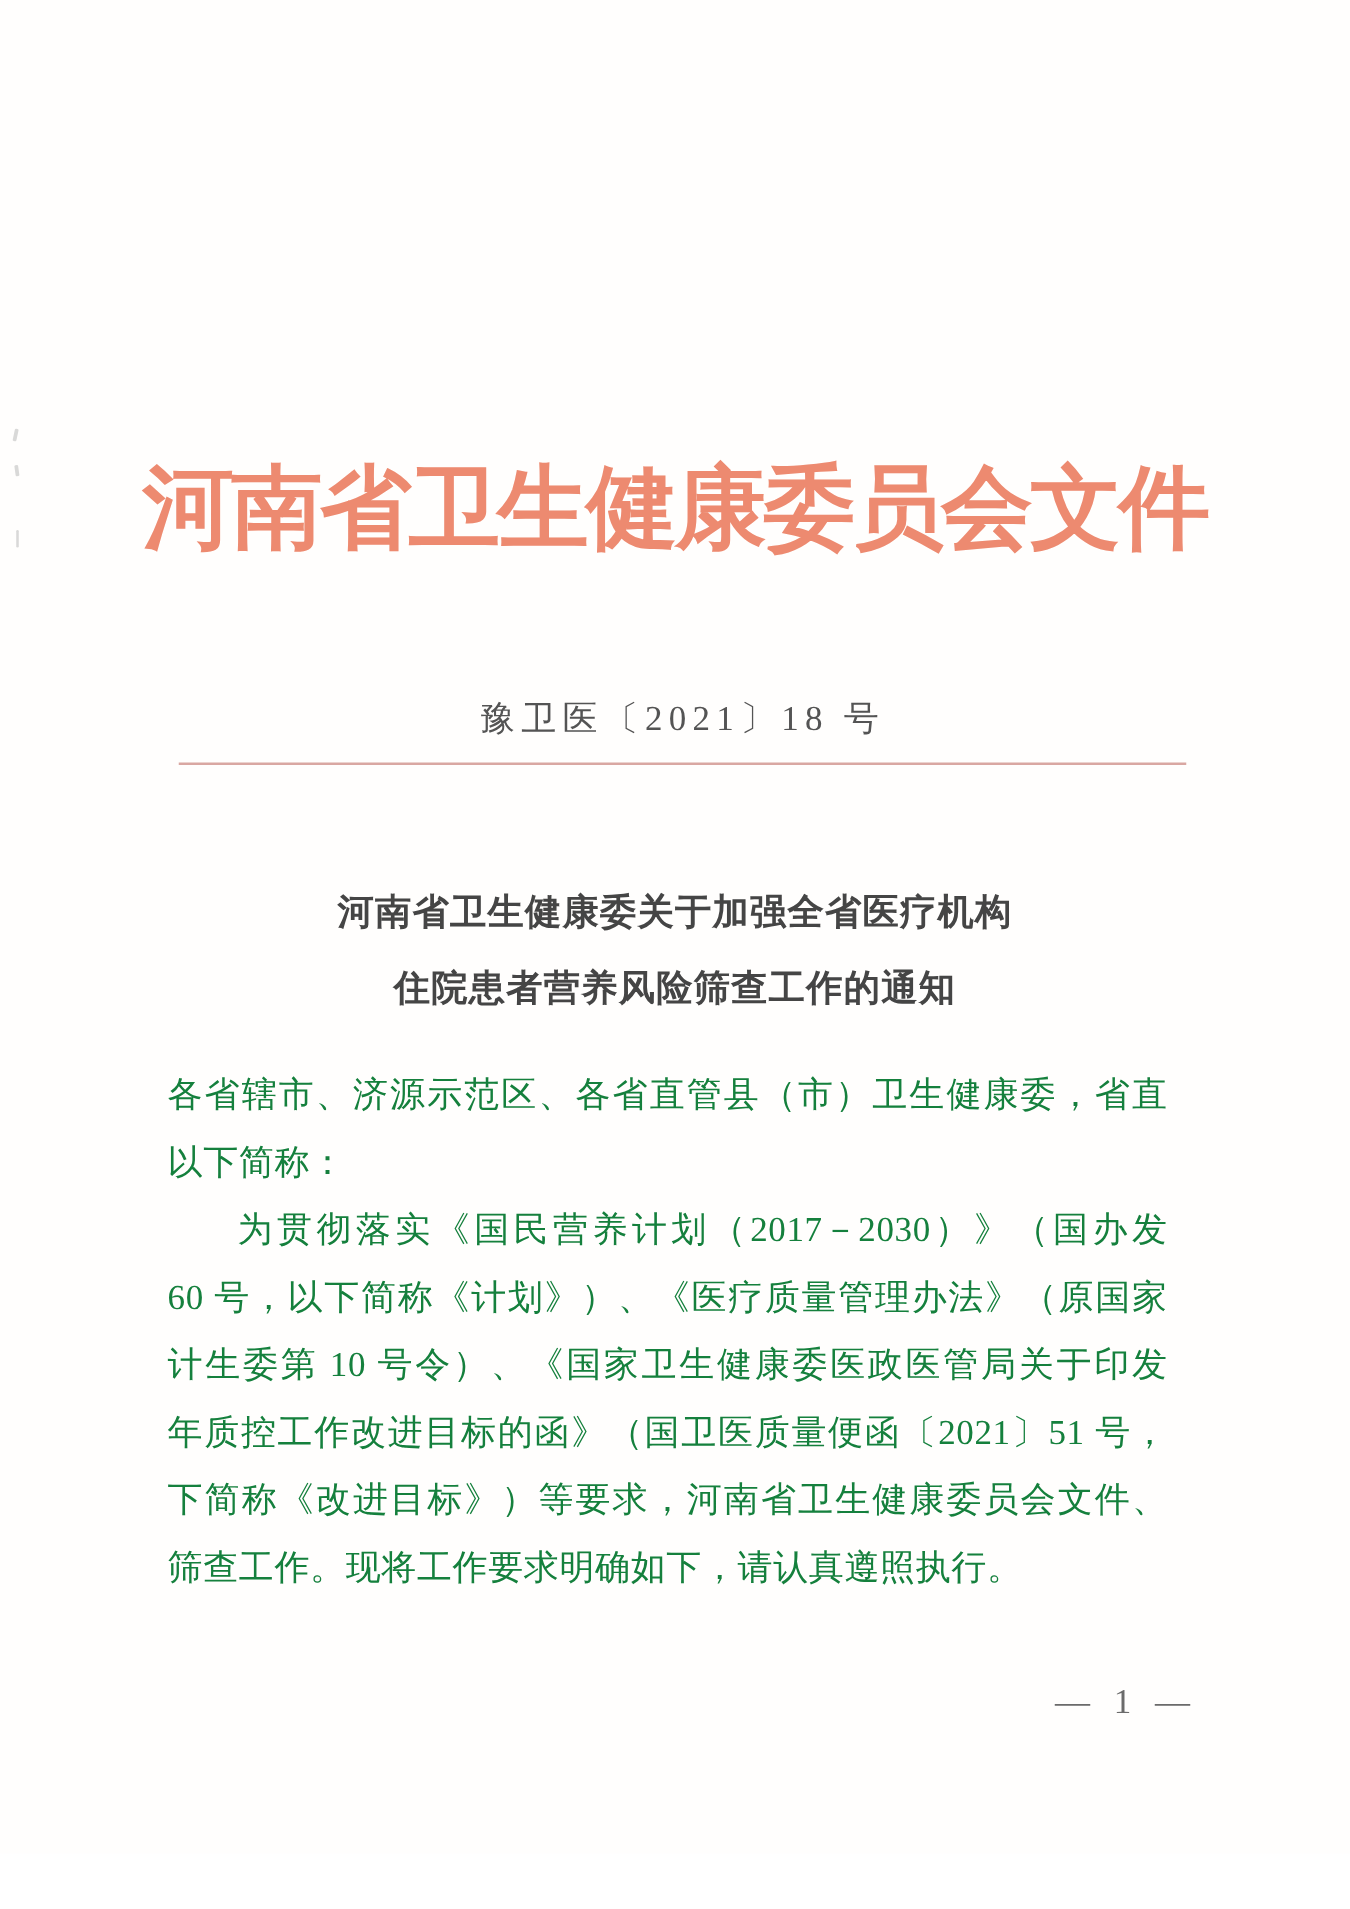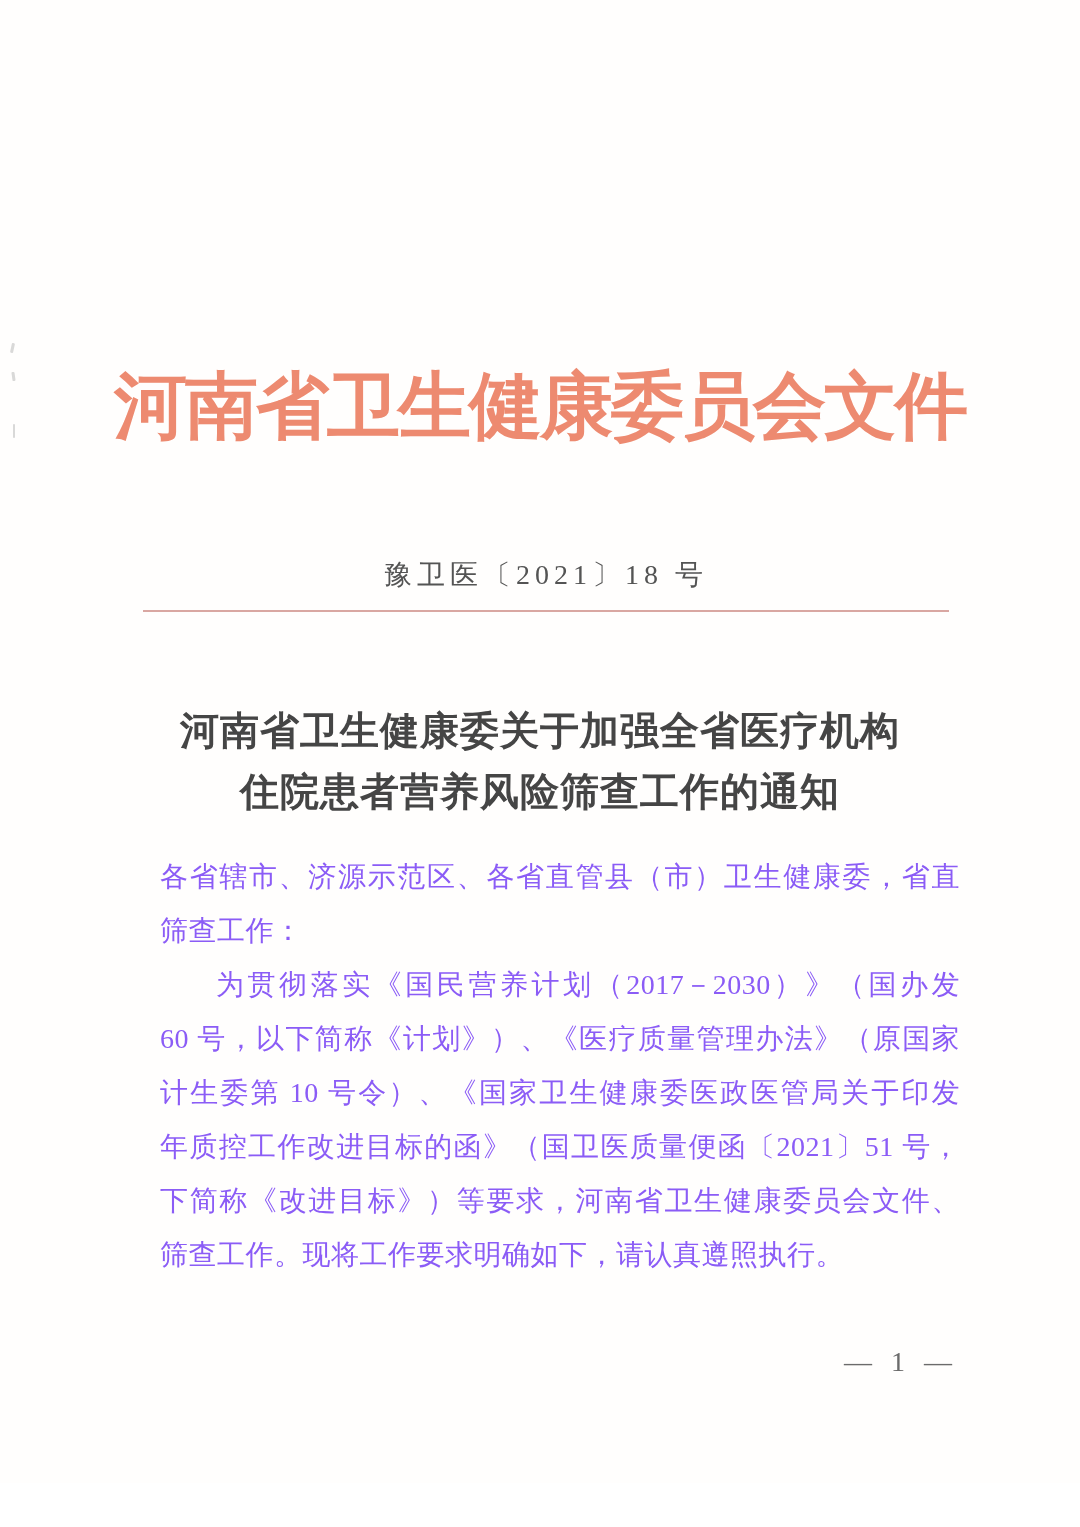--- a/index.html
+++ b/index.html
@@ -50,35 +50,35 @@
     top: 610px;
     width: 806px;
     height: 2px;
     background: #d9a7a2;
   }
   .title {
     position: absolute;
     left: 0; right: 0;
     top: 700px;
     text-align: center;
-    font-size: 39px;
+    font-size: 29px;
     font-weight: 700;
     line-height: 61px;
     letter-spacing: 1px;
     color: #454545;
     white-space: nowrap;
   }
   .body-block {
     position: absolute;
-    left: 160px;
+    left: 134px;
     top: 850px;
     width: 800px;
     font-size: 28px;
     line-height: 54px;
-    color: #8b5cf6;
+    color: #15803d;
     letter-spacing: 0.5px;
   }
   .bline { width: 100%; height: 54px; overflow: hidden; }
   .bline.just { text-align: justify; text-align-last: justify; }
   .bline.indent { text-indent: 2em; }
   .page-number {
     position: absolute;
     top: 1346px;
     right: 122px;
     font-size: 28px;
@@ -102,21 +102,21 @@
 
   <div class="red-rule"></div>
 
   <div class="title">
     <div>河南省卫生健康委关于加强全省医疗机构</div>
     <div>住院患者营养风险筛查工作的通知</div>
   </div>
 
   <div class="body-block">
     <div class="bline just">各省辖市、济源示范区、各省直管县（市）卫生健康委，省直</div>
-    <div class="bline">筛查工作：</div>
+    <div class="bline">以下简称：</div>
     <div class="bline just indent">为贯彻落实《国民营养计划（2017－2030）》（国办发〔2017〕</div>
     <div class="bline just">60 号，以下简称《计划》）、《医疗质量管理办法》（原国家卫生</div>
     <div class="bline just">计生委第 10 号令）、《国家卫生健康委医政医管局关于印发 2021</div>
     <div class="bline just">年质控工作改进目标的函》（国卫医质量便函〔2021〕51 号，以</div>
     <div class="bline just">下简称《改进目标》）等要求，河南省卫生健康委员会文件、</div>
     <div class="bline">筛查工作。现将工作要求明确如下，请认真遵照执行。</div>
   </div>
 
   <div class="page-number">— 1 —</div>
 

